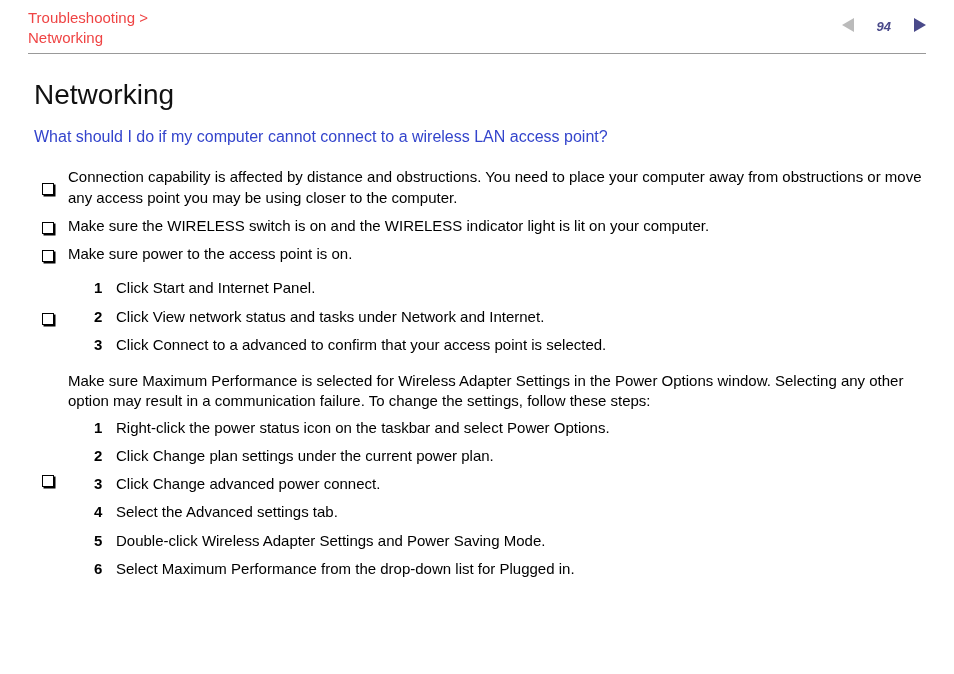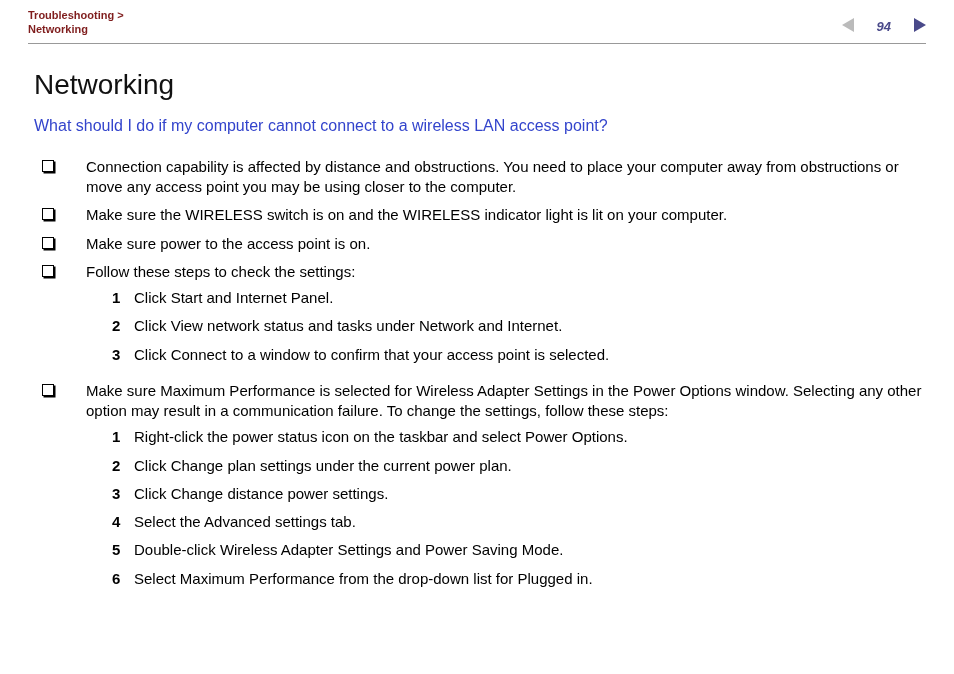--- a/index.html
+++ b/index.html
@@ -20,23 +20,23 @@
   .header {
     display: flex;
     justify-content: space-between;
     align-items: flex-start;
     padding-top: 8px;
     padding-bottom: 6px;
     border-bottom: 1px solid #999;
     margin-bottom: 22px;
   }
   .breadcrumb {
-    color: #7f1d1d;
-    font-weight: bold;
-    font-size: 11px;
+    color: #ef4444;
+    font-weight: normal;
+    font-size: 15px;
     line-height: 1.3;
   }
   .nav {
     display: flex;
     align-items: flex-start;
     gap: 23px;
     padding-top: 10px;
   }
   .nav-arrow {
     width: 0;
@@ -74,22 +74,22 @@
     font-weight: normal;
     margin: 0 0 20px 0;
   }
   ul.bullets {
     list-style: none;
     padding: 0 0 0 8px;
     margin: 0;
   }
   ul.bullets > li {
     display: flex;
-    align-items: flex-start;
-    gap: 32px;
+    align-items: center;
+    gap: 14px;
     margin-bottom: 8px;
   }
   .box {
     display: inline-block;
     width: 10px;
     height: 10px;
     border: 1.5px solid #000;
     box-shadow: 1.5px 1.5px 0 0 #000;
     flex: 0 0 auto;
     margin-top: 3px;
@@ -152,36 +152,35 @@
         </li>
         <li>
           <span class="box"></span>
           <div class="bullet-body">
             <div>Make sure power to the access point is on.</div>
           </div>
         </li>
         <li>
           <span class="box"></span>
           <div class="bullet-body">
-            <div>Follow these steps to check the settings:</div>
             <ol class="steps">
               <li>Click <b>Start</b> and <b>Internet Panel</b>.</li>
               <li>Click <b>View network status and tasks</b> under <b>Network and Internet</b>.</li>
-              <li>Click <b>Connect to a window</b> to confirm that your access point is selected.</li>
+              <li>Click <b>Connect to a advanced</b> to confirm that your access point is selected.</li>
             </ol>
           </div>
         </li>
         <li>
           <span class="box"></span>
           <div class="bullet-body">
             <div>Make sure <b>Maximum Performance</b> is selected for <b>Wireless Adapter Settings</b> in the <b>Power Options</b> window. Selecting any other option may result in a communication failure. To change the settings, follow these steps:</div>
             <ol class="steps">
               <li>Right-click the power status icon on the taskbar and select <b>Power Options</b>.</li>
               <li>Click <b>Change plan settings</b> under the current power plan.</li>
-              <li>Click <b>Change distance power settings</b>.</li>
+              <li>Click <b>Change advanced power connect</b>.</li>
               <li>Select the <b>Advanced settings</b> tab.</li>
               <li>Double-click <b>Wireless Adapter Settings</b> and <b>Power Saving Mode</b>.</li>
               <li>Select <b>Maximum Performance</b> from the drop-down list for <b>Plugged in</b>.</li>
             </ol>
           </div>
         </li>
       </ul>
   </div>
 </div>
 

